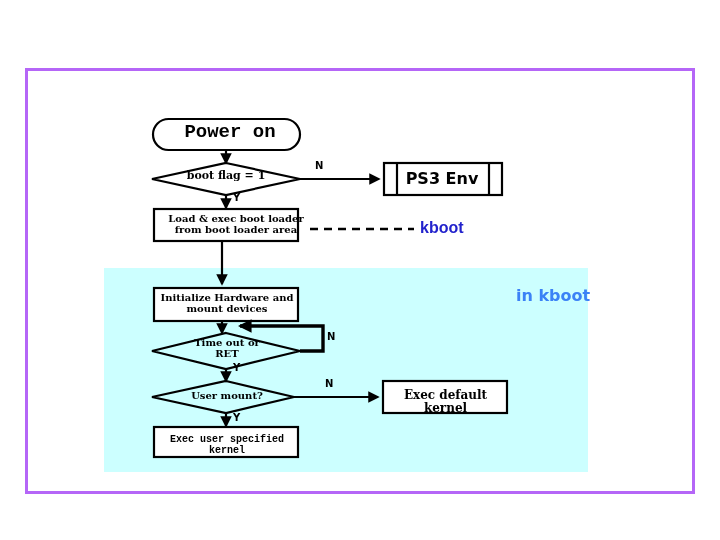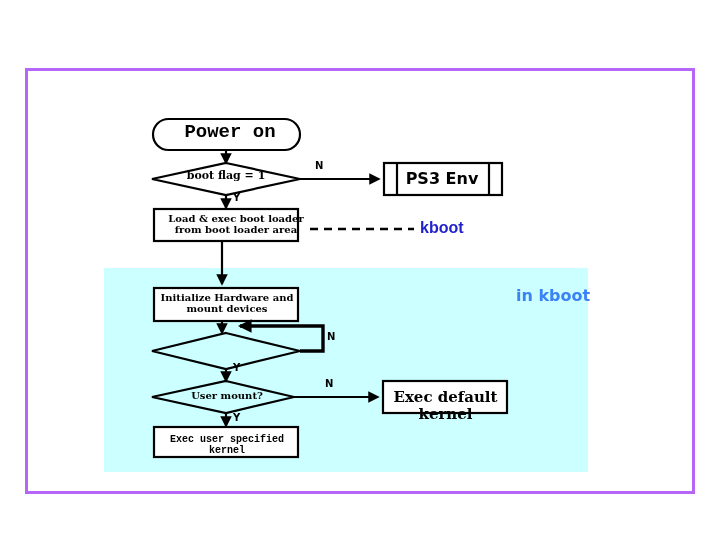--- a/index.html
+++ b/index.html
@@ -126,21 +126,21 @@
   #label-timeout {
     left: 176px; top: 337px; width: 102px;
     font-size: 10px;
   }
   #label-user-inputs {
     left: 166px; top: 390px; width: 122px;
     font-size: 10px;
   }
   #label-exec-default {
     left: 386px; top: 389px; width: 119px;
-    font-size: 15px;
+    font-size: 12px;
   }
   #label-exec-user {
     left: 156px; top: 434px; width: 142px;
     font-size: 10px;
     font-family: Liberation Mono, monospace;
   }
   
   .branch {
     position: absolute;
     font-family: "DejaVu Sans", sans-serif;
@@ -225,20 +225,22 @@
   <div class="lbl lbl-serif" id="label-load-exec">Load &amp; exec boot loader
 from boot loader area</div>
 
   <div class="lbl lbl-sans" id="label-kboot">kboot</div>
 
   <div class="lbl lbl-sans" id="label-in-kboot">in kboot</div>
 
   <div class="lbl lbl-serif" id="label-init-hw">Initialize Hardware and
 mount devices</div>
 
+  <div class="lbl lbl-serif" id="label-timeout">Time out or
+RET</div>
 
   <div class="lbl lbl-serif" id="label-user-inputs">User mount?</div>
 
   <div class="lbl lbl-serif" id="label-exec-default">Exec default kernel</div>
 
   <div class="lbl lbl-serif" id="label-exec-user">Exec user specified kernel</div>
 
   <div class="branch" id="branch-n-1">N</div>
   <div class="branch" id="branch-y-1">Y</div>
   <div class="branch" id="branch-n-2">N</div>

